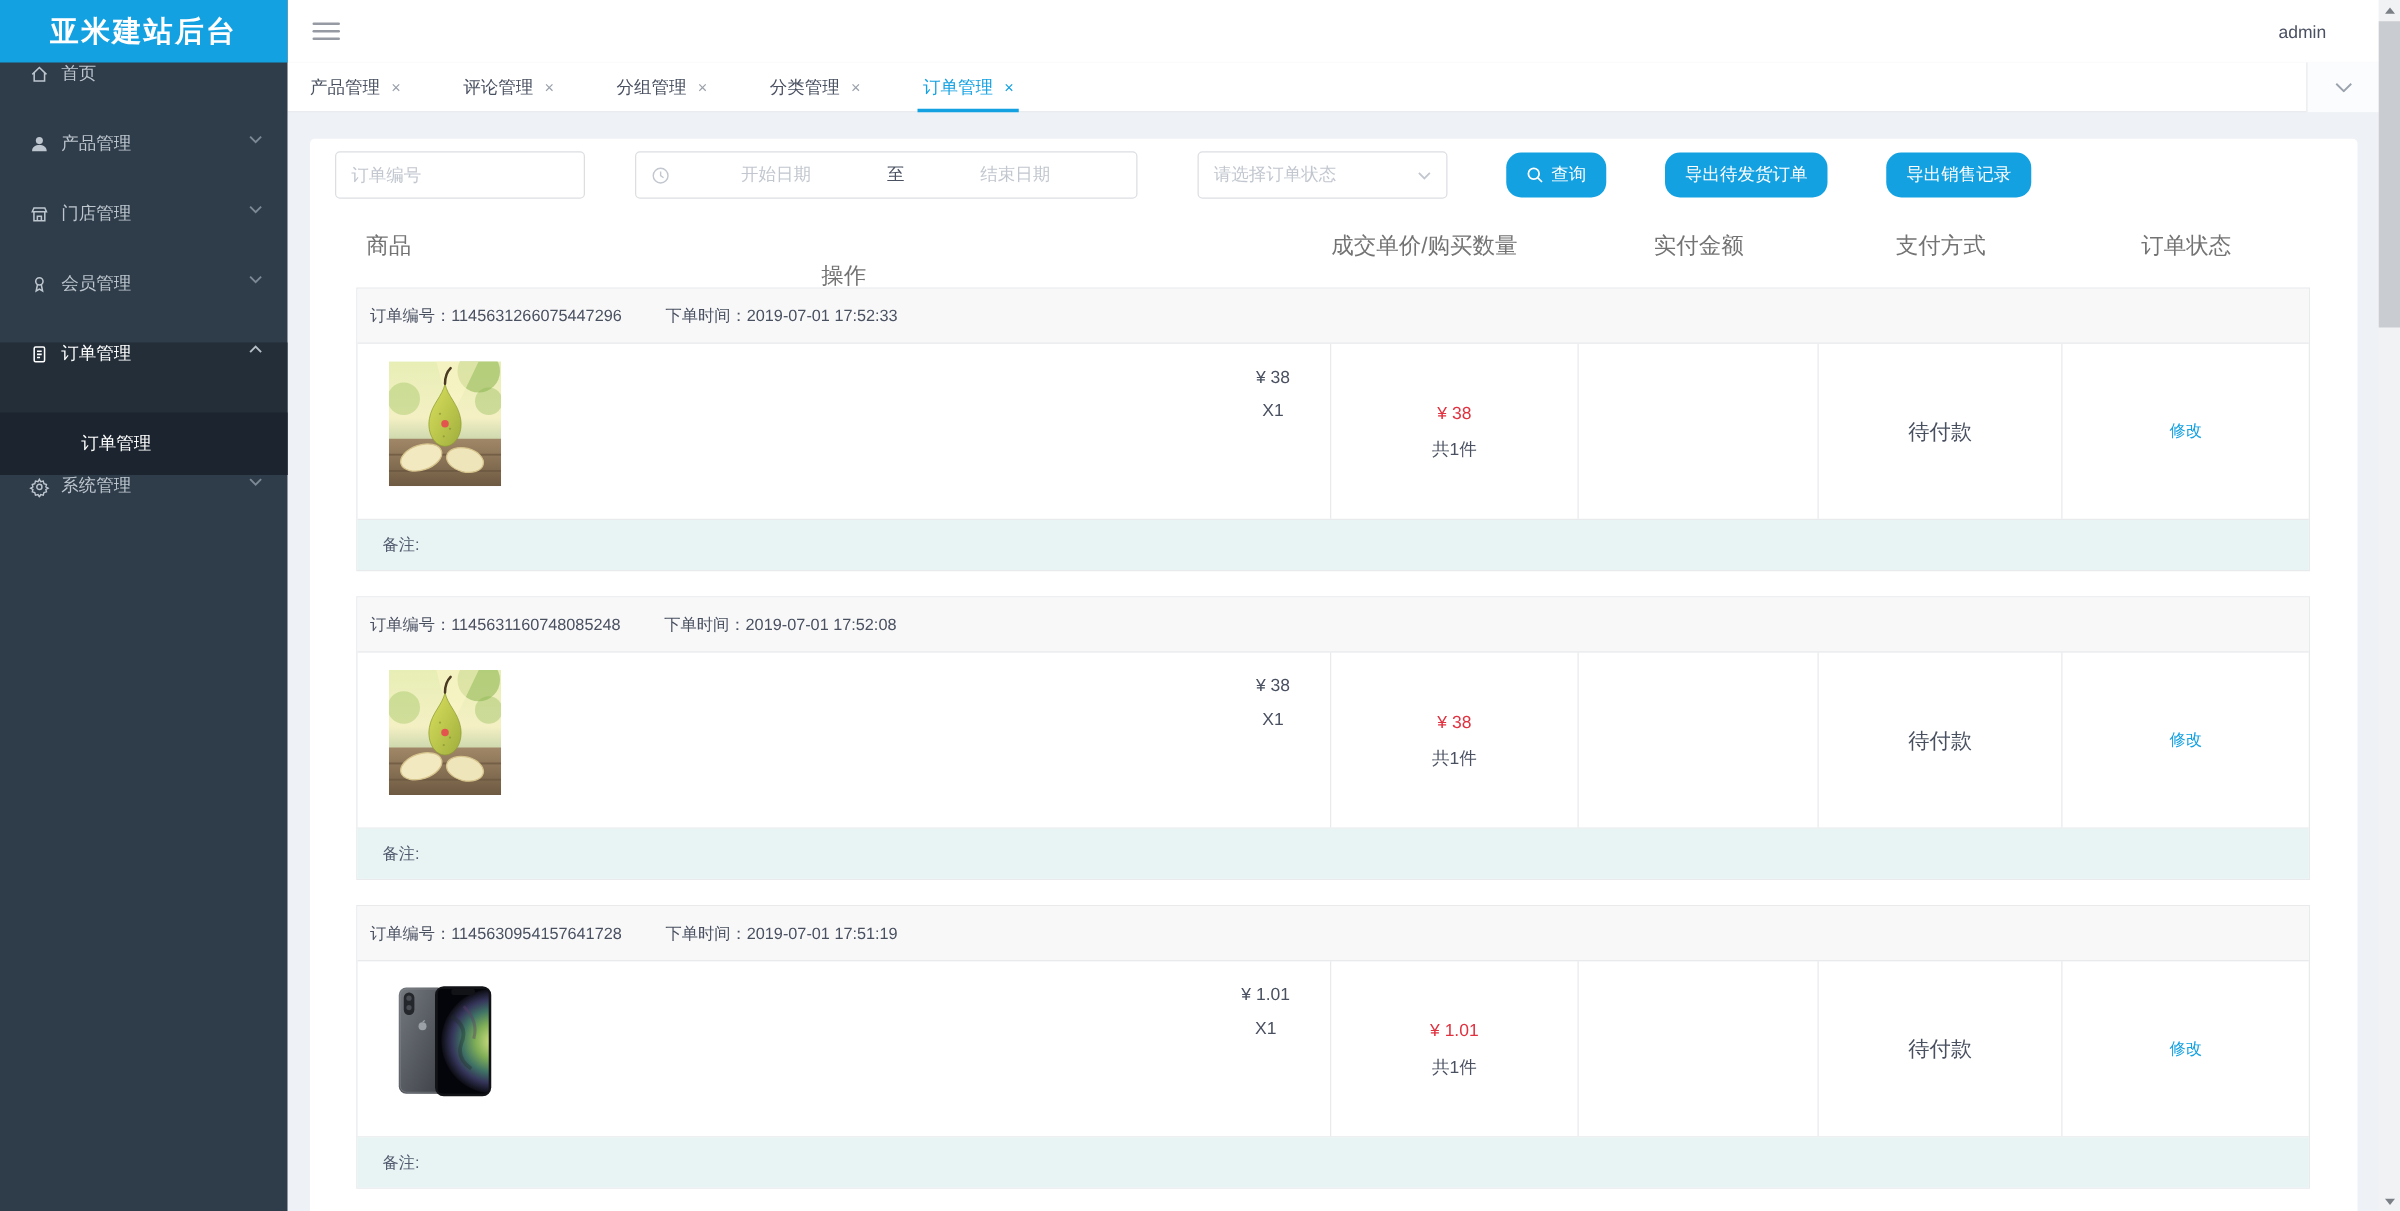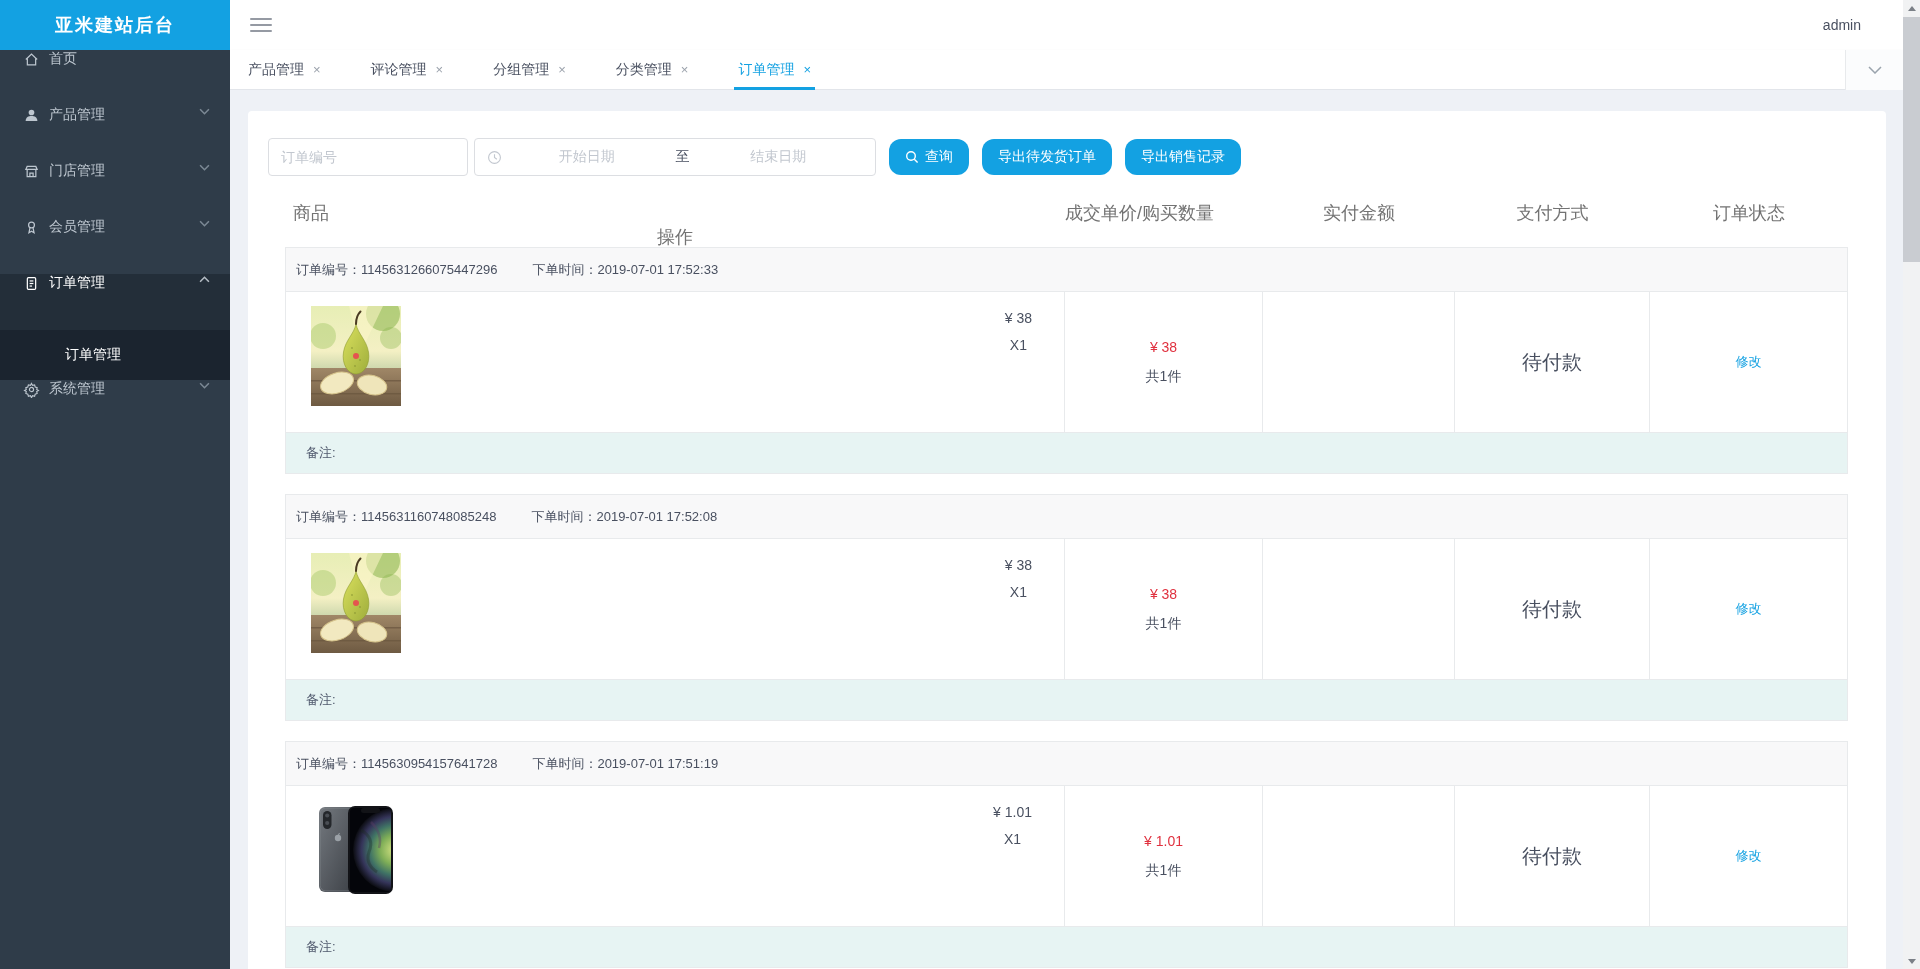--- a/index.html
+++ b/index.html
@@ -5,21 +5,21 @@
   :root{
     --primary:#13a1e2; --red:#e0313f; --sidebar-bg:#2f3c49; --sidebar-dark:#232e39;
     --submenu-bg:#1b242f; --border:#e8eaec; --txt:#495060; --muted:#bdc6cf;
     --remark-bg:#e7f4f3; --content-bg:#eef1f6;
   }
   *{box-sizing:border-box;margin:0;padding:0;font-family:"Liberation Sans","DejaVu Sans",sans-serif;}
   body{width:1920px;height:969px;overflow:hidden;position:relative;background:var(--content-bg);}
 
   
   .sidebar{position:absolute;left:0;top:0;bottom:0;width:230px;background:var(--sidebar-bg);z-index:5;}
-  .logo{height:50px;background:var(--primary);color:#fff;font-size:18px;font-weight:bold;
+  .logo{height:50px;background:var(--primary);color:#fff;font-size:23px;font-weight:bold;
         display:flex;align-items:center;justify-content:center;letter-spacing:2px;}
   .menu-item{height:56px;display:flex;align-items:flex-start;padding:0 20px 0 22px;color:var(--muted);
         font-size:14px;cursor:pointer;}
   .menu-item .mi-icon{width:18px;height:18px;margin-right:9px;display:flex;align-items:center;justify-content:center;}
   .menu-item .mi-label{flex:1;}
   .chev{width:11px;height:11px;opacity:.85;}
   .menu-group{background:var(--sidebar-dark);}
   .menu-group .menu-item{color:#fff;}
   .submenu-item{height:50px;display:flex;align-items:center;padding-left:65px;color:#fff;
         font-size:14px;background:var(--submenu-bg);cursor:pointer;}
@@ -42,21 +42,21 @@
   .tab.active .close-x{color:var(--primary);}
   .tab.active::after{content:"";position:absolute;left:-4px;right:-4px;bottom:0;height:3px;background:var(--primary);}
   .tabs-more{position:absolute;right:0;top:0;width:58px;height:40px;border-left:1px solid var(--border);
         background:#fbfcfd;display:flex;align-items:center;justify-content:center;cursor:pointer;}
 
   
   .content{position:absolute;top:90px;left:0;right:0;bottom:0;background:var(--content-bg);
         padding:21px 17px 0 18px;overflow:hidden;}
   .card{background:#fff;border-radius:4px;height:calc(100% + 80px);}
 
-  .filter-bar{display:flex;align-items:center;padding:27px 0 0 20px;}
+  .filter-bar{display:flex;align-items:center;padding:10px 0 0 20px;gap:34px;}
   .input-box{width:200px;height:38px;border:1px solid #dcdee2;border-radius:4px;font-size:14px;
         padding:0 12px;color:#495060;outline:none;}
   .input-box::placeholder{color:#c2c7cf;}
   .date-box{width:402px;height:38px;border:1px solid #dcdee2;border-radius:4px;margin-left:6px;
         display:flex;align-items:center;padding:0 12px;font-size:14px;cursor:pointer;}
   .date-box .ph{color:#c2c7cf;flex:1;text-align:center;}
   .date-box .sep{color:#495060;padding:0 4px;}
   .select-box{width:200px;height:38px;border:1px solid #dcdee2;border-radius:4px;margin-left:14px;
         display:flex;align-items:center;justify-content:space-between;padding:0 12px;font-size:14px;cursor:pointer;}
   .select-box .ph{color:#c2c7cf;}
@@ -77,21 +77,21 @@
   .cell{height:140px;border-right:1px solid var(--border);}
   .cell:last-child{border-right:none;}
   .cell-product{display:flex;padding:14px 32px 0 25px;border-right:1px solid var(--border);}
   .prod-img{width:90px;height:100px;overflow:hidden;}
   .prod-img svg{display:block;}
   .price-col{margin-left:auto;text-align:center;padding-top:4px;font-size:14px;color:#495060;}
   .price-col .qty{margin-top:11px;}
   .cell-paid{display:flex;flex-direction:column;align-items:center;justify-content:center;gap:13px;font-size:14px;}
   .cell-paid .paid{color:var(--red);}
   .cell-paid .piece{color:#495060;}
-  .cell-status{display:flex;align-items:center;justify-content:center;font-size:20px;color:#495060;}
+  .cell-status{display:flex;align-items:center;justify-content:center;font-size:17px;color:#495060;}
   .cell-action{display:flex;align-items:center;justify-content:center;}
   .action-link{color:var(--primary);font-size:13px;cursor:pointer;text-decoration:none;}
   .order-remark{height:40px;background:var(--remark-bg);display:flex;align-items:center;
         padding-left:20px;font-size:13px;color:#515a6e;}
 
   
   .scrollbar{position:absolute;right:0;top:0;width:17px;height:100%;background:#f1f2f3;z-index:20;}
   .sb-arrow{position:absolute;left:0;width:17px;height:16px;display:flex;align-items:center;justify-content:center;}
   .sb-arrow.up{top:0;} .sb-arrow.down{bottom:0;}
   .tri-up{width:0;height:0;border-left:4px solid transparent;border-right:4px solid transparent;border-bottom:5px solid #7b8087;}
@@ -235,20 +235,26 @@
       <div class="filter-bar">
         <input class="input-box" type="text" placeholder="订单编号" style="">
         <div class="date-box">
           <svg width="15" height="15" viewBox="0 0 16 16" fill="none" stroke="#c2c7cf" stroke-width="1.2">
               <circle cx="8" cy="8" r="6.3"></circle>
               <path d="M8 4.5 V8 L10.5 9.8"></path>
             </svg>
           <span class="ph">开始日期</span>
           <span class="sep">至</span>
           <span class="ph">结束日期</span>
+        </div>
+        <div class="select-box">
+          <span class="ph">请选择订单状态</span>
+          <svg width="11" height="7" viewBox="0 0 10 6" fill="none" stroke="#c2c7cf" stroke-width="1.3">
+              <path d="M1 1 L5 5 L9 1"></path>
+            </svg>
         </div>
         <button class="btn">
           <svg width="14" height="14" viewBox="0 0 14 14" fill="none" stroke="#fff" stroke-width="1.4">
               <circle cx="6" cy="6" r="4.3"></circle>
               <path d="M9.3 9.3 L12.6 12.6"></path>
             </svg>
           <span>查询</span>
         </button>
         <button class="btn">
             <span>导出待发货订单</span>

